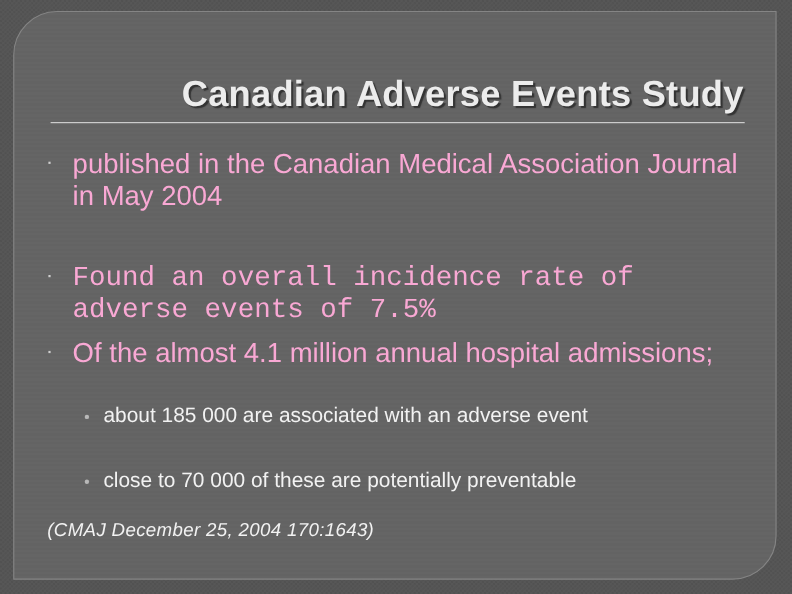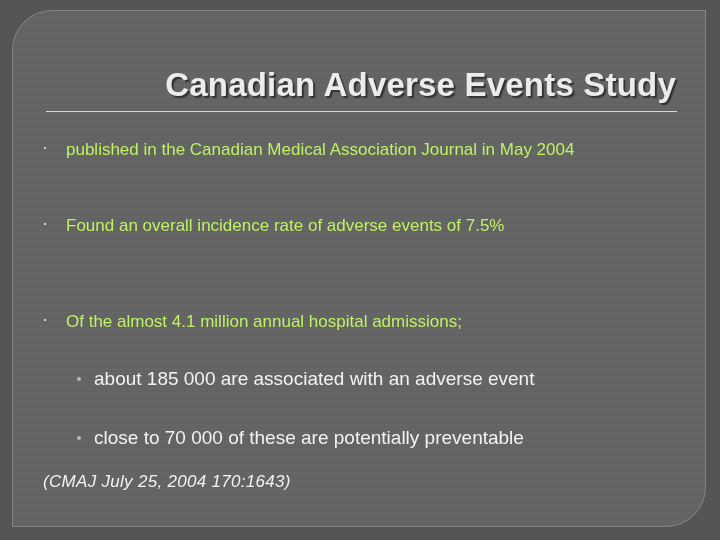--- a/index.html
+++ b/index.html
@@ -49,22 +49,22 @@
       left: 46px;
       top: 111px;
       width: 631px;
       height: 1px;
       background: #d8d8d8;
     }
     .bullet {
       position: absolute;
       left: 44px;
       width: 640px;
-      color: #bef264;
-      font-size: 17px;
+      color: #f9a8d4;
+      font-size: 25px;
       line-height: 29px;
     }
     .bullet .marker {
       position: absolute;
       left: 0;
       top: 12px;
       width: 2px;
       height: 2px;
       background: #cfcfcf;
     }
@@ -111,33 +111,33 @@
 <div class="panel"></div>
 
 <div class="title">Canadian Adverse Events Study</div>
 <div class="title-rule"></div>
 
 <div class="bullet" style="top:135px;">
   <span class="marker"></span>
   <span class="text">published in the Canadian Medical Association Journal in May 2004</span>
 </div>
 
-<div class="bullet" style="top:211px;">
+<div class="bullet" style="top:238px;font-family:Liberation Mono, monospace;">
   <span class="marker"></span>
   <span class="text" style="margin-right:40px;">Found an overall incidence rate of adverse events of 7.5%</span>
 </div>
 
 <div class="bullet" style="top:307px;">
   <span class="marker"></span>
   <span class="text">Of the almost 4.1 million annual hospital admissions;</span>
 </div>
 
 <div class="sub-bullet" style="top:369px;">
   <span class="dot"></span>
   <span class="text">about 185 000 are associated with an adverse event</span>
 </div>
 
 <div class="sub-bullet" style="top:428px;">
   <span class="dot"></span>
   <span class="text">close to 70 000 of these are potentially preventable</span>
 </div>
 
-<div class="citation">(CMAJ July 25, 2004 170:1643)</div>
+<div class="citation">(CMAJ December 25, 2004 170:1643)</div>
 
 </body></html>

